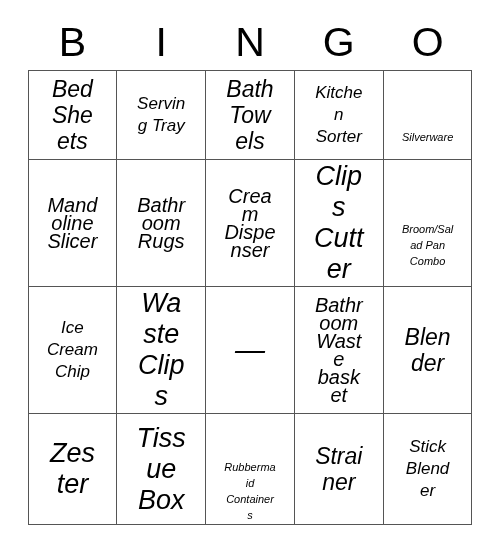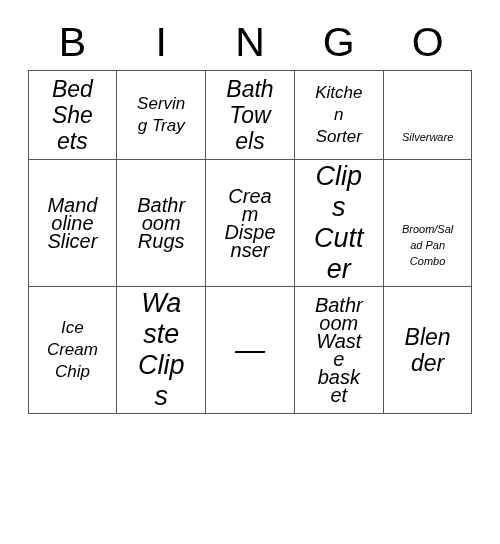--- a/index.html
+++ b/index.html
@@ -137,16 +137,33 @@
         <td>
             <span class="cell-text free-space">—</span>
           </td>
         <td>
             <span class="cell-text sz-sm">Bathroom Waste basket</span>
           </td>
         <td>
             <span class="cell-text sz-lg">Blender</span>
           </td>
       </tr>
+      <tr>
+        <td>
+            <span class="cell-text sz-xl">Zester</span>
+          </td>
+        <td>
+            <span class="cell-text sz-xl">Tissue Box</span>
+          </td>
+        <td>
+            <span class="cell-text sz-xs">Rubbermaid Containers</span>
+          </td>
+        <td>
+            <span class="cell-text sz-lg">Strainer</span>
+          </td>
+        <td>
+            <span class="cell-text sz-md">Stick Blender</span>
+          </td>
+      </tr>
     </tbody>
   </table>
 
 </div>
 
 </body></html>

